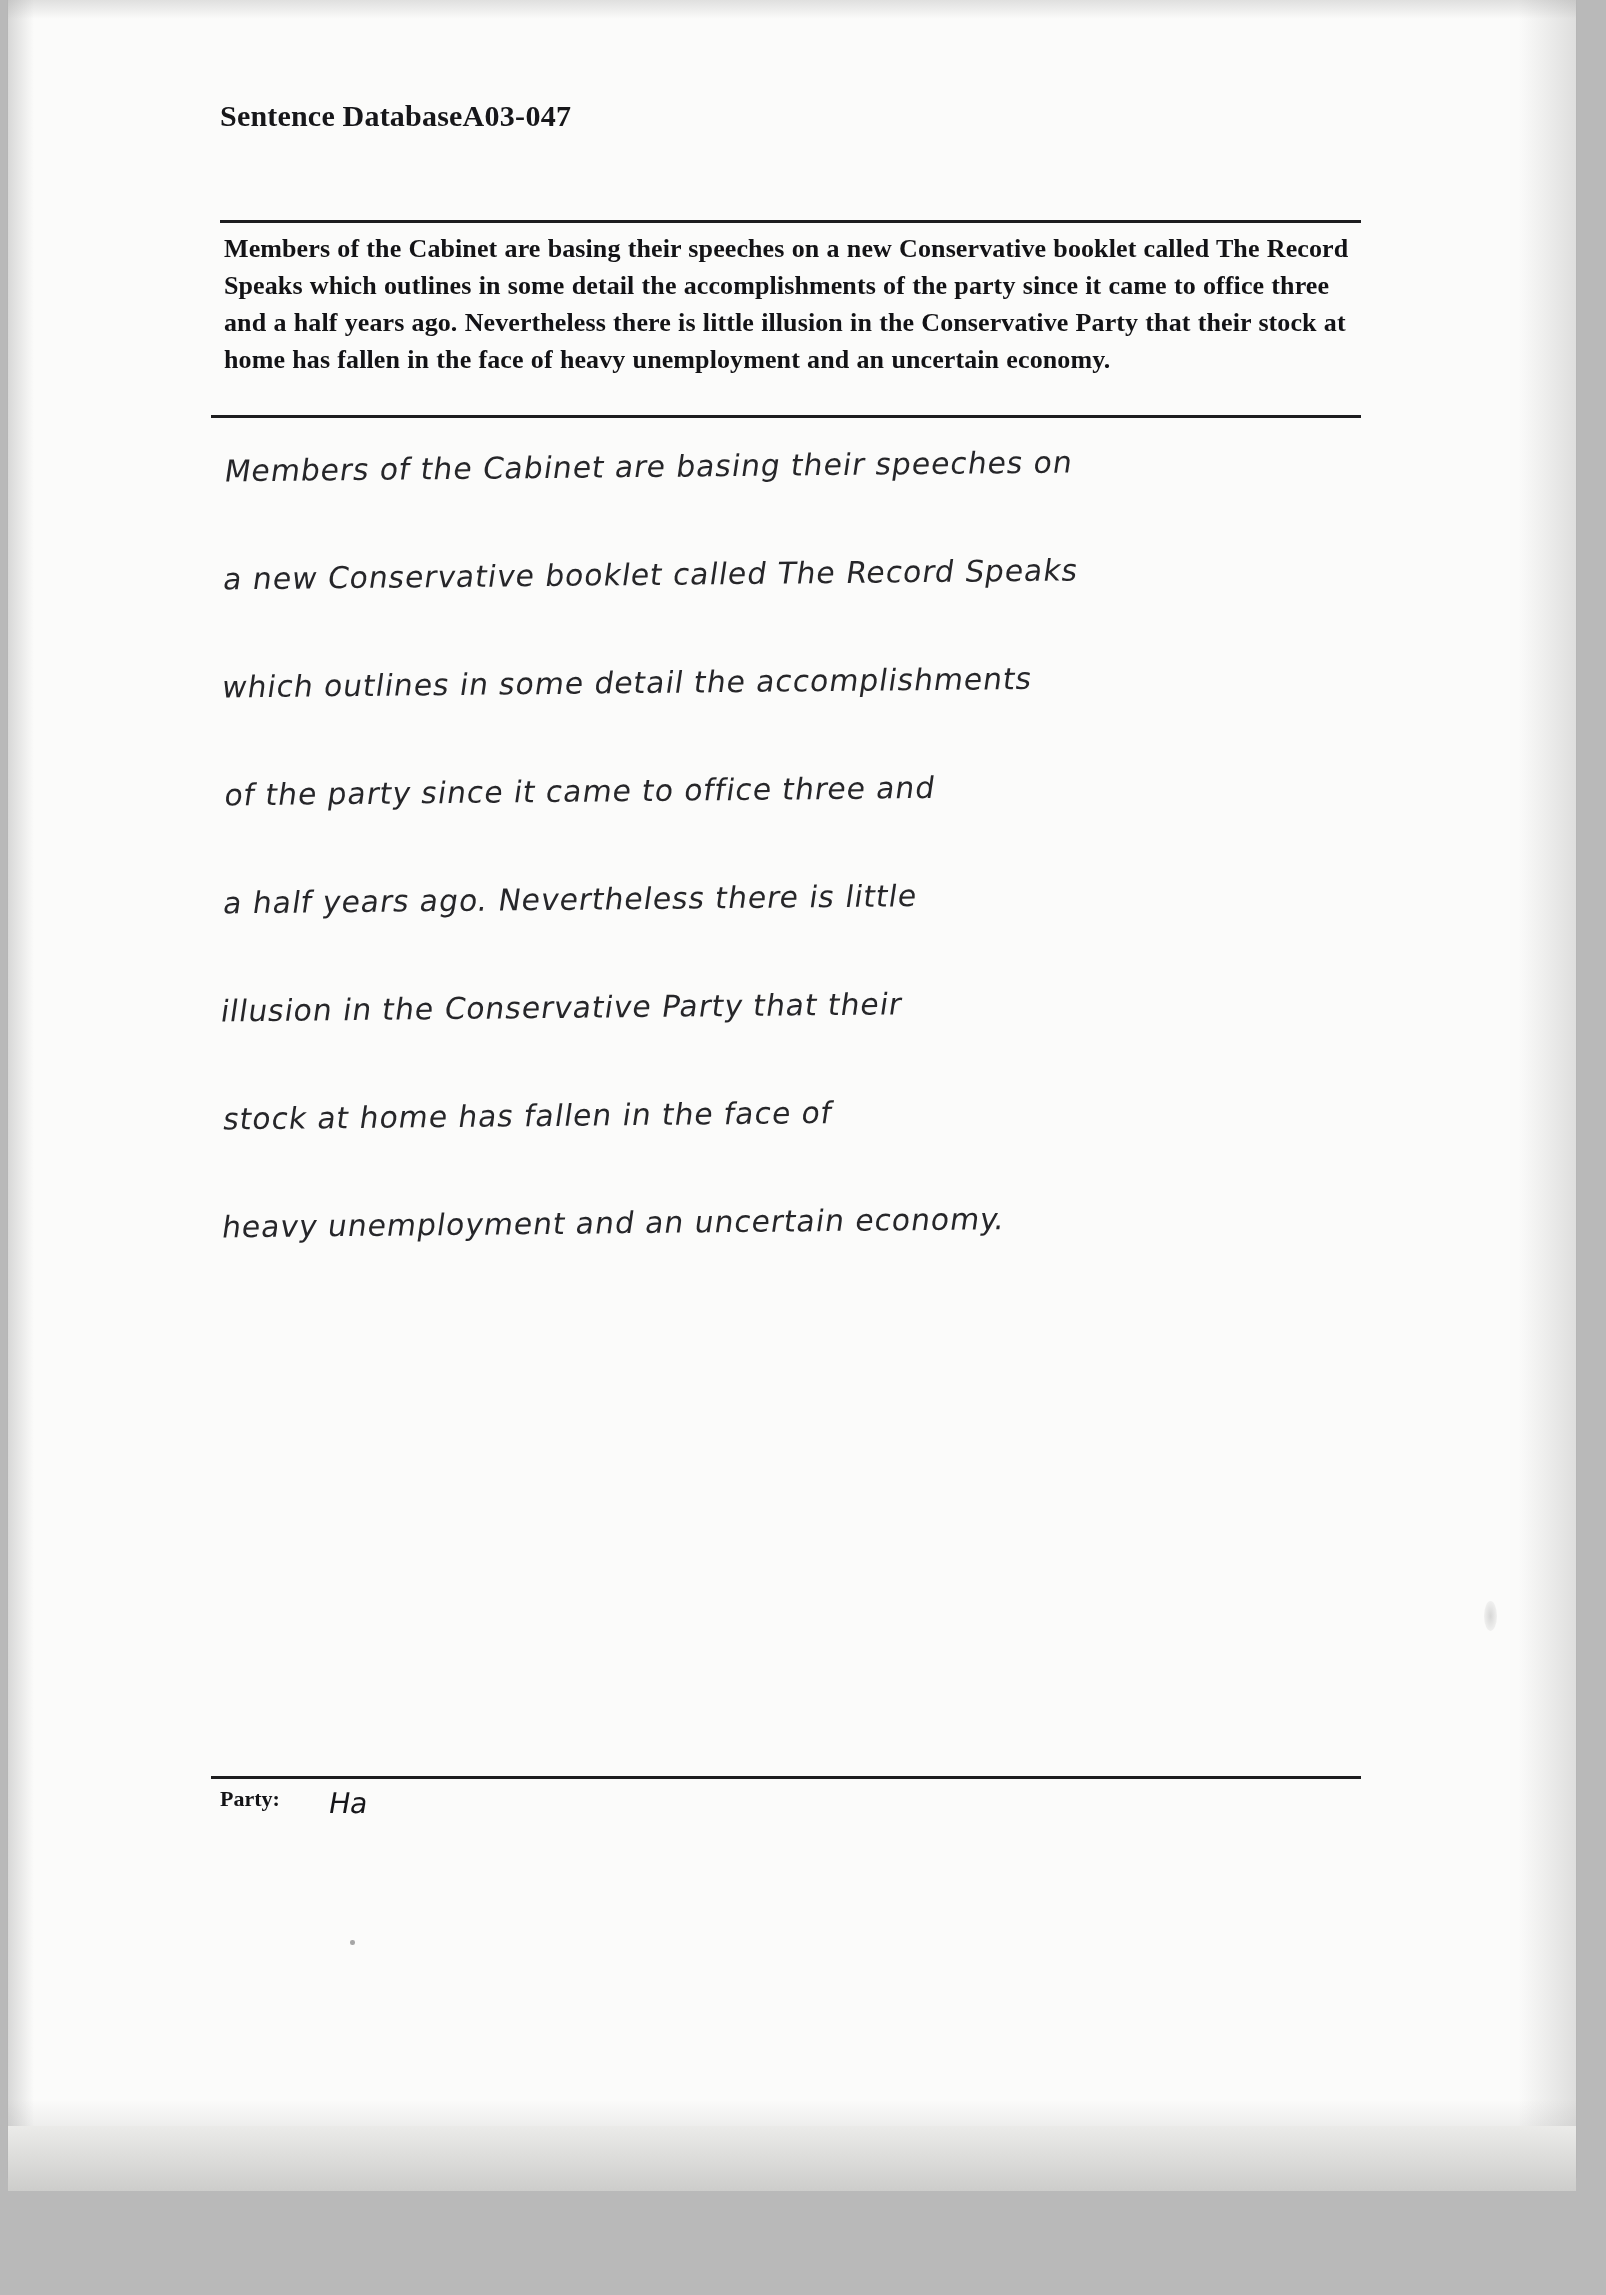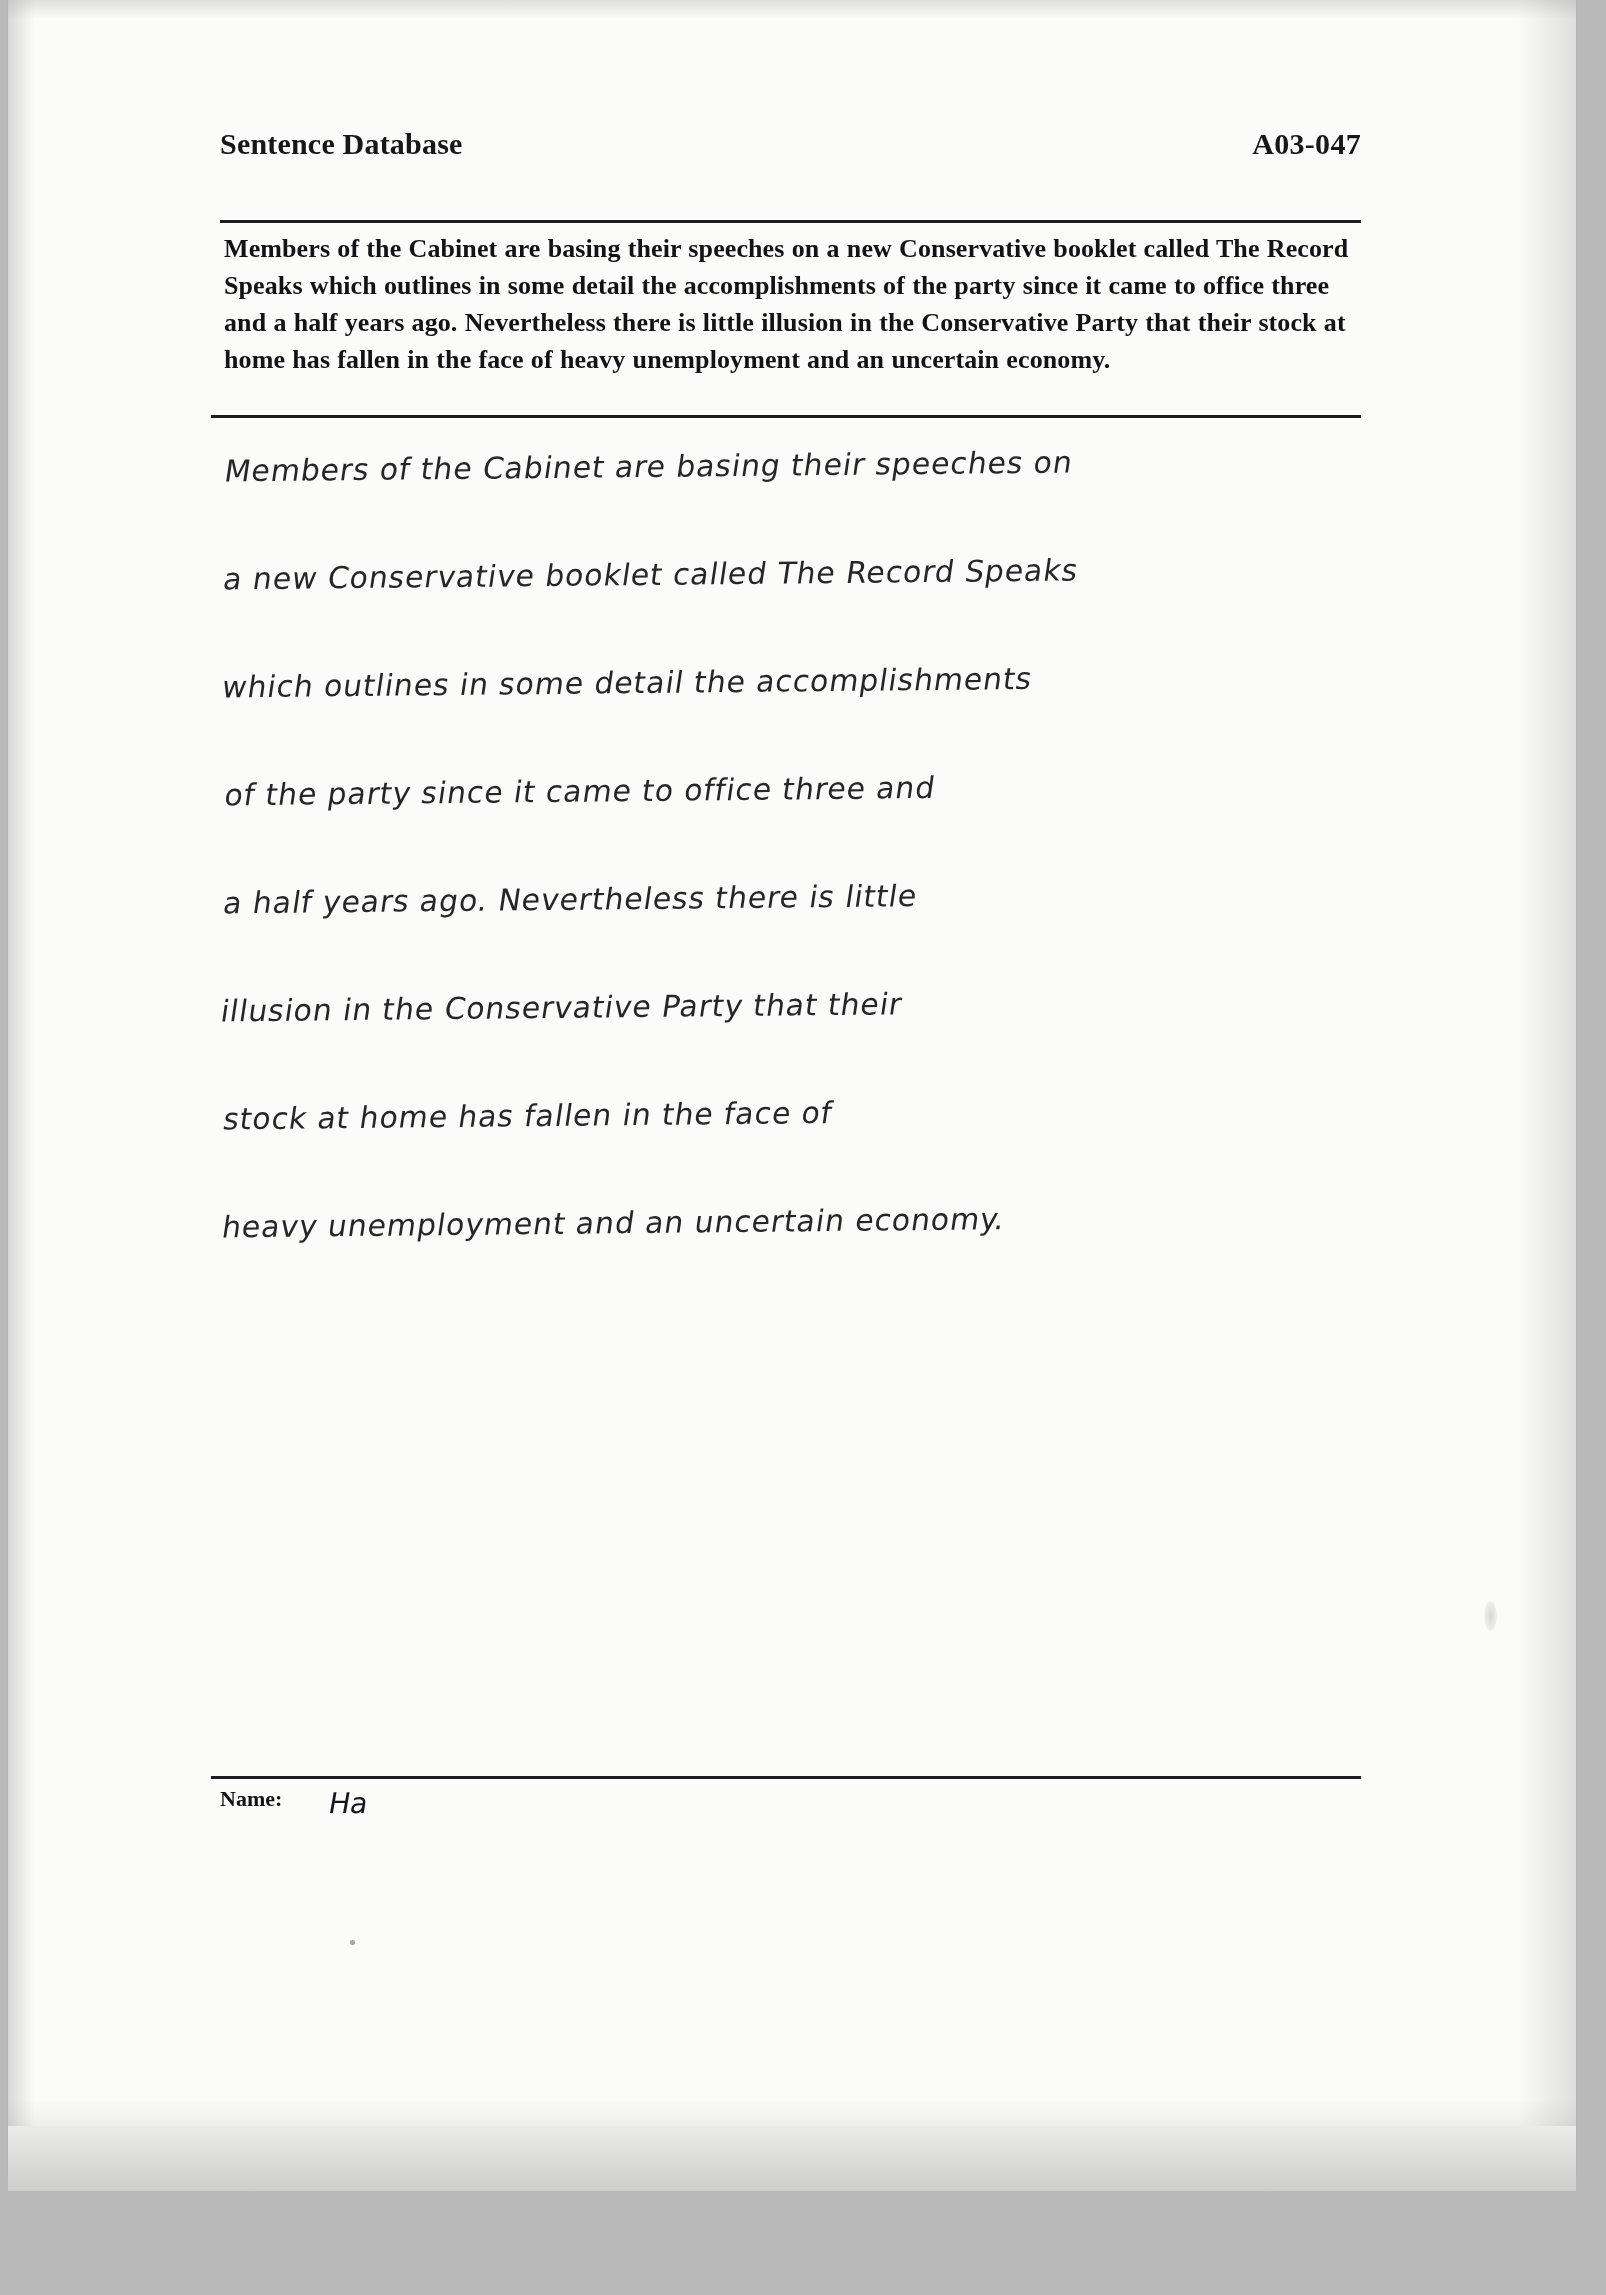--- a/index.html
+++ b/index.html
@@ -60,24 +60,24 @@
     top: 2126px;
     width: 1568px;
     height: 65px;
     background: linear-gradient(to bottom, rgba(235,235,233,1), rgba(205,205,203,1));
   }
 
   
   .header {
     position: absolute;
     left: 220px;
-    top: 127px;
+    top: 99px;
     width: 1141px;
     display: flex;
-    justify-content: space-between;
+    justify-content: flex-start;
     align-items: baseline;
   }
   .doc-title {
     font-size: 30px;
     font-weight: bold;
     letter-spacing: 0.2px;
     color: #17171a;
   }
   .doc-code {
     font-size: 30px;
@@ -218,16 +218,16 @@
   <div class="hw-line hw-4"><span>of the party since it came to office three and</span></div>
   <div class="hw-line hw-5"><span>a half years ago.  Nevertheless there is little</span></div>
   <div class="hw-line hw-6"><span>illusion in the Conservative Party that their</span></div>
   <div class="hw-line hw-7"><span>stock at home has fallen in the face of</span></div>
   <div class="hw-line hw-8"><span>heavy unemployment and an uncertain economy.</span></div>
 </div>
 
 <div class="speck2"></div>
 
 <div class="rule rule-name"></div>
-<div class="name-label">Name:</div>
+<div class="name-label">Party:</div>
 <div class="name-value">Ha</div>
 <div class="speck"></div>
 
 
 </body></html>

